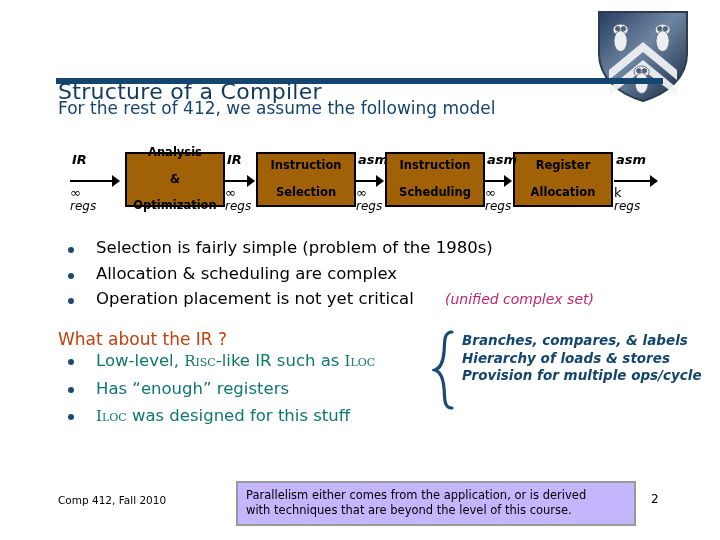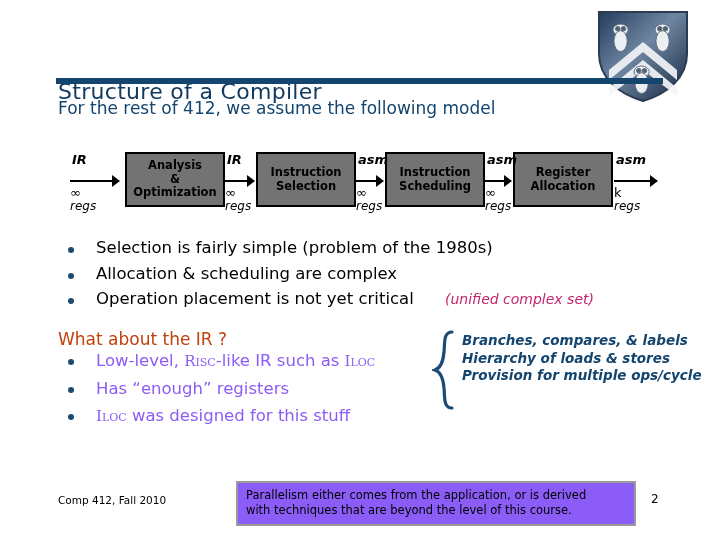--- a/index.html
+++ b/index.html
@@ -33,26 +33,26 @@
     position:absolute; left:58px; top:98px;
     font-size:17px; color:#14456e; white-space:nowrap;
   }
 
   
   .diagram{
     position:absolute; left:60px; top:140px; width:610px; height:78px;
   }
   .stage{
     position:absolute; top:12px;
-    border:2px solid #000; background:#737373;
+    border:2px solid #000; background:#a16207;
     box-sizing:border-box;
     display:flex; flex-direction:column;
     align-items:center; justify-content:center;
     font-weight:bold; font-size:11.5px; color:#000;
-    line-height:1.18; text-align:center;
+    line-height:1.18; text-align:center;gap:13px;
   }
   .conn{ position:absolute; }
   .conn .ln{
     position:absolute; top:28px; left:0; height:2px; background:#000;
   }
   .conn .hd{
     position:absolute; top:23px; width:0;height:0;
     border-top:6px solid transparent;border-bottom:6px solid transparent;
     border-left:8px solid #000;
   }
@@ -86,21 +86,21 @@
   }
 
   
   .q-head{
     position:absolute; left:58px; top:329px;
     font-size:17px; color:#c2410c; white-space:nowrap;
   }
   .q-list{position:absolute; left:58px; top:353px; width:400px;}
   .qb{
     position:relative; padding-left:38px;
-    font-size:16.5px; color:#8b5cf6; line-height:1.0;
+    font-size:16.5px; color:#0f766e; line-height:1.0;
     margin-bottom:11px; white-space:nowrap;
   }
   .qb::before{
     content:""; position:absolute; left:10px; top:6px;
     width:6px;height:6px;border-radius:50%;background:#1b4a72;
   }
   .sc{font-variant:small-caps; font-family:"DejaVu Serif", serif; font-size:15px;}
 
   
   .brace{
@@ -114,21 +114,21 @@
   }
   .notes div{font-weight:bold;}
 
   
   .footer-left{
     position:absolute; left:58px; top:494px;
     font-size:10.5px; color:#000; white-space:nowrap;
   }
   .callout{
     position:absolute; left:236px; top:481px; width:400px;
-    border:2px solid #9a9a9a; background:#8b5cf6;
+    border:2px solid #9a9a9a; background:#c4b5fd;
     box-sizing:border-box; padding:5px 8px 6px 8px;
     font-size:11.5px; color:#000; line-height:1.32;
   }
   .callout div{white-space:nowrap;}
   .pageno{
     position:absolute; left:651px; top:492px;
     font-size:12px; color:#000;
   }
 </style>
 </head>

